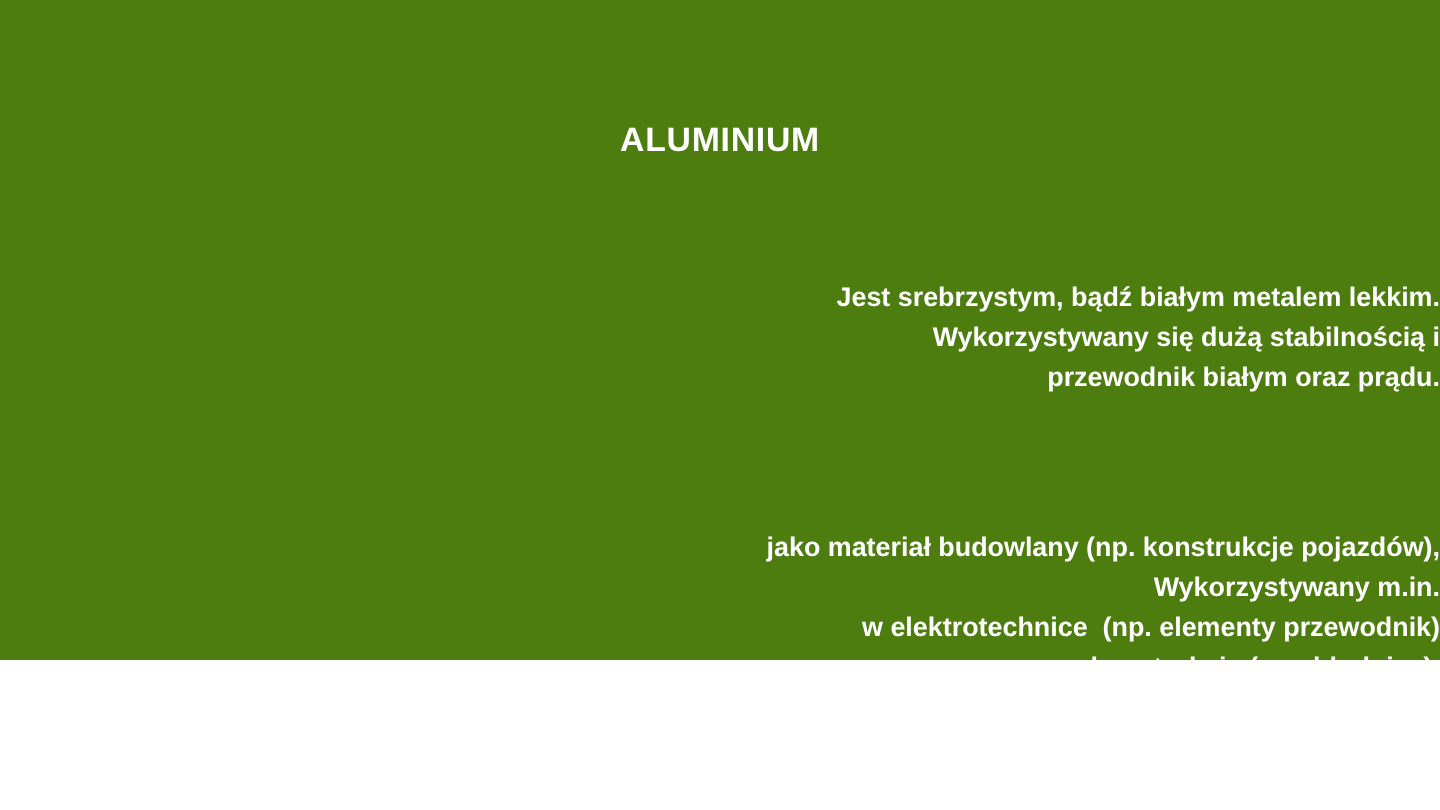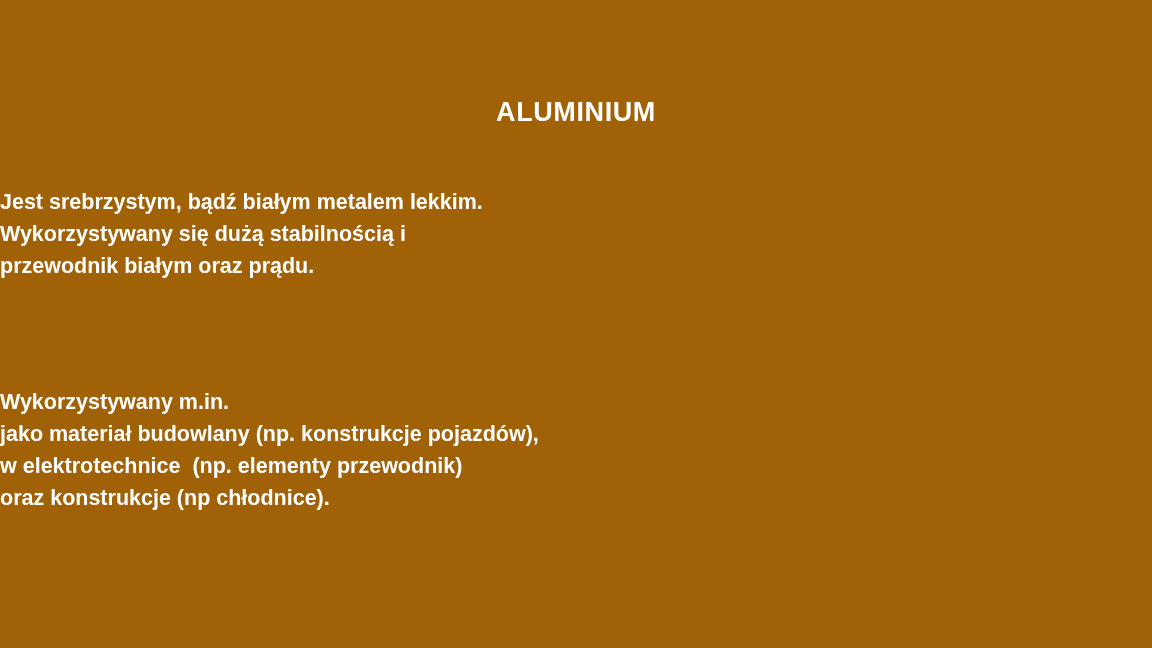--- a/index.html
+++ b/index.html
@@ -8,45 +8,46 @@
   }
   body {
     width: 1152px;
     height: 648px;
     overflow: hidden;
     font-family: "Liberation Sans", sans-serif;
   }
   .slide {
     position: relative;
     width: 1152px;
-    height: 648px;
-    background: #a16207;
+    height: 528px;
+    background: #4d7c0f;
     box-sizing: border-box;
   }
   .slide-title {
     position: absolute;
     left: 0;
     top: 96px;
     width: 1152px;
     text-align: center;
     color: #FFFFFF;
     font-size: 27px;
     font-weight: bold;
     letter-spacing: 0.6px;
     line-height: 1.2;
   }
   .para {
     position: absolute;
     left: 0;
     width: 1152px;
-    text-align: left;
+    text-align: right;
     color: #FFFFFF;
     font-weight: bold;
     font-size: 21.5px;
     line-height: 32px;
+    margin-top: 36px;
   }
   .para-1 {
     top: 186px;
   }
   .para-2 {
     top: 386px;
   }
   .para div {
     white-space: pre;
   }
@@ -58,19 +59,19 @@
 
   <div class="slide-title">ALUMINIUM</div>
 
   <div class="para para-1">
     <div>Jest srebrzystym, bądź białym metalem lekkim.</div>
     <div>Wykorzystywany się dużą stabilnością i</div>
     <div>przewodnik białym oraz prądu.</div>
   </div>
 
   <div class="para para-2">
+    <div>jako materiał budowlany (np. konstrukcje pojazdów),</div>
     <div>Wykorzystywany m.in.</div>
-    <div>jako materiał budowlany (np. konstrukcje pojazdów),</div>
     <div>w elektrotechnice  (np. elementy przewodnik)</div>
     <div>oraz konstrukcje (np chłodnice).</div>
   </div>
 
 </div>
 
 </body></html>

